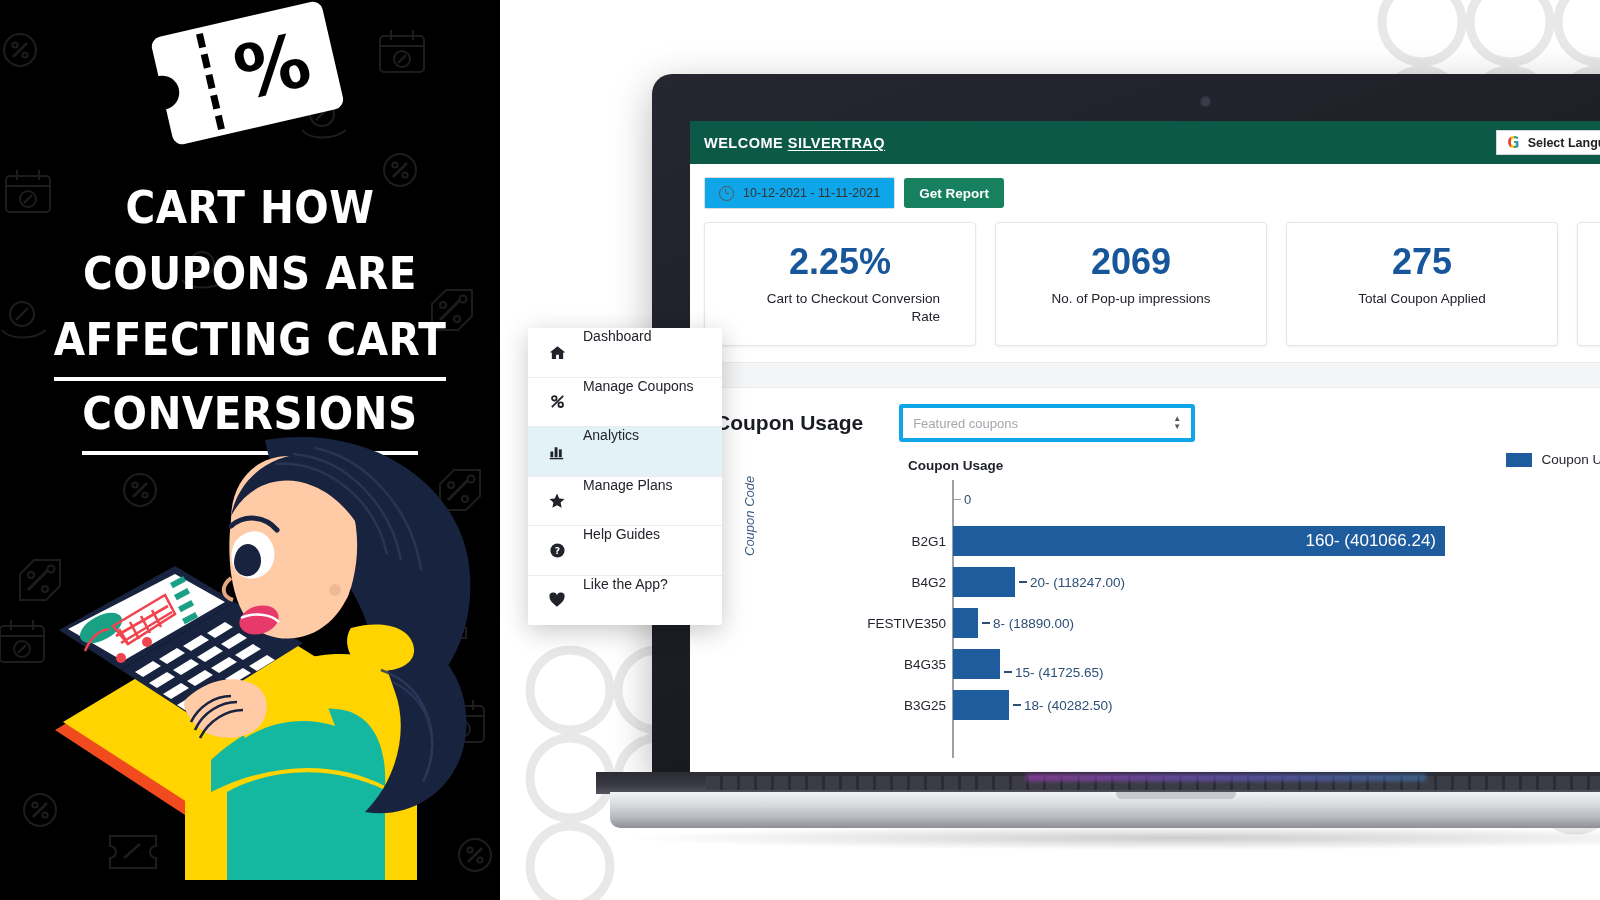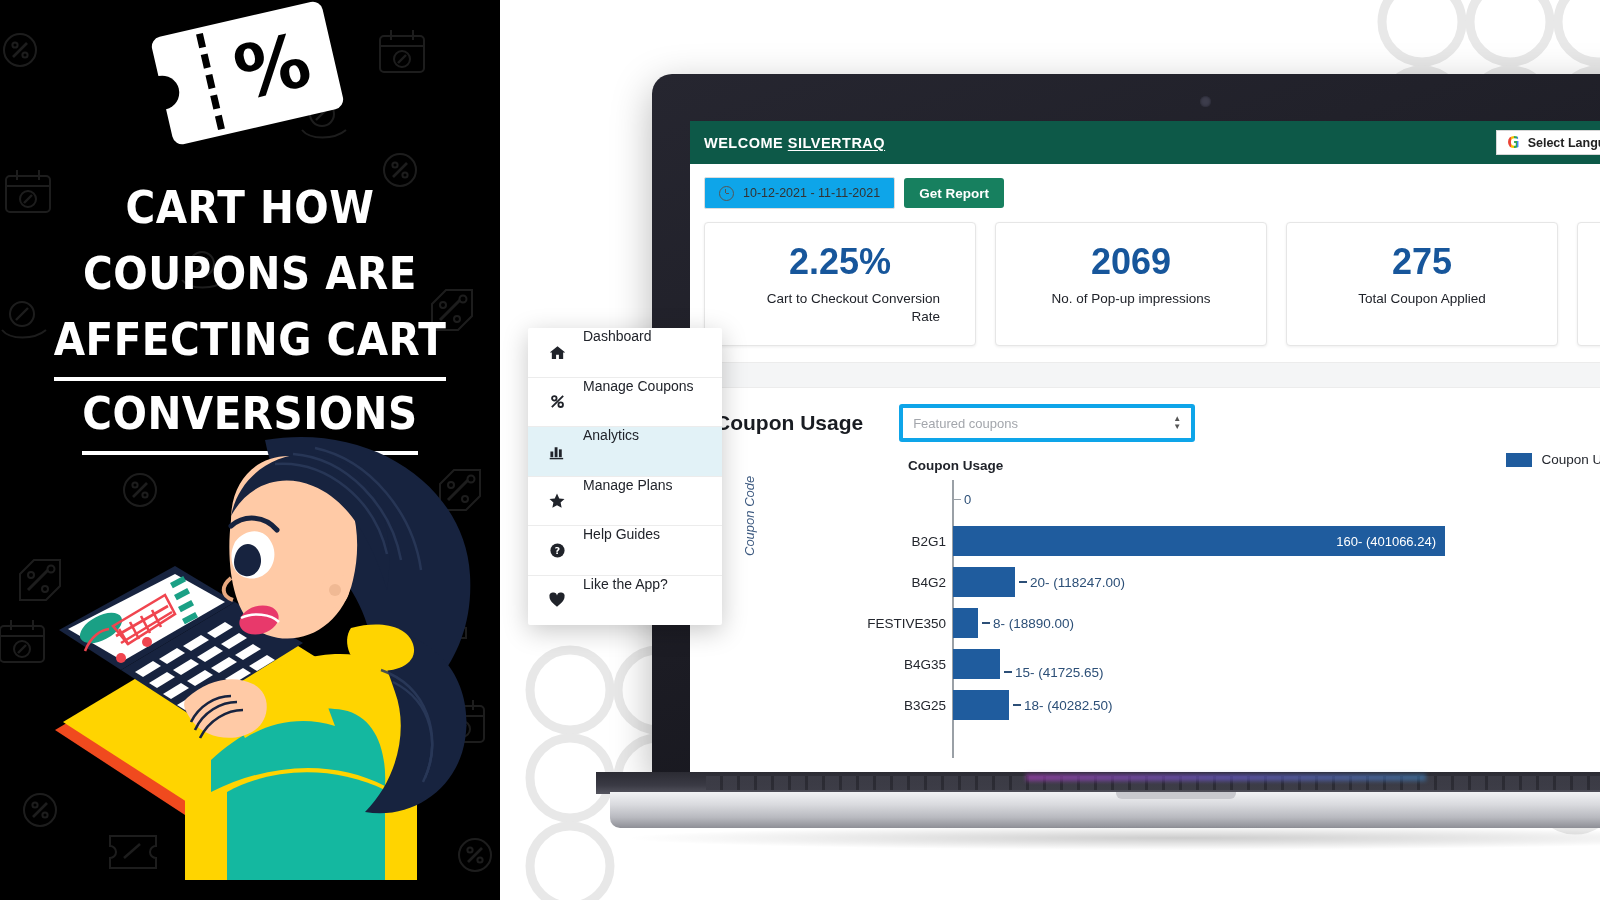--- a/index.html
+++ b/index.html
@@ -111,21 +111,21 @@
   .zerotick{width:9px;height:1.6px;background:#9aa0a6;}
   .zerolab{font-size:13px;color:#2c4f77;margin-left:3px;}
   .row{position:absolute;left:0;height:30px;display:flex;align-items:center;}
   .rowlab{position:absolute;right:calc(100% - 168px);width:170px;text-align:right;
       font-size:13.5px;color:#24272e;white-space:nowrap;}
   .bar{position:absolute;left:175px;height:30px;background:#1f5c9e;}
   .barlab-out{position:absolute;font-size:13.5px;color:#2c4f77;white-space:nowrap;
       display:flex;align-items:center;gap:0;}
   .dash{display:inline-block;width:8px;height:1.4px;background:#2c4f77;margin-right:3px;}
   .barlab-in{position:absolute;right:9px;top:0;height:30px;display:flex;align-items:center;
-      font-size:13px;color:#fff;font-weight:400;}
+      font-size:17px;color:#fff;font-weight:400;}
   .legend{position:absolute;right:28px;top:-6px;display:flex;align-items:center;gap:9px;}
   .legend-swatch{width:26px;height:14px;background:#1f5c9e;}
   .legend-lab{font-size:13.5px;color:#24272e;}
 
   
   .menu{position:absolute;left:528px;top:328px;width:194px;background:#fff;
       box-shadow:0 6px 26px rgba(0,0,0,.22);border-radius:2px;overflow:hidden;z-index:40;}
   .mi{display:flex;gap:16px;height:49.5px;padding-left:19px;
       border-bottom:1px solid #ececec;font-size:14px;color:#21242b;cursor:pointer;box-sizing:border-box;}
   .mi:last-child{border-bottom:0;}

